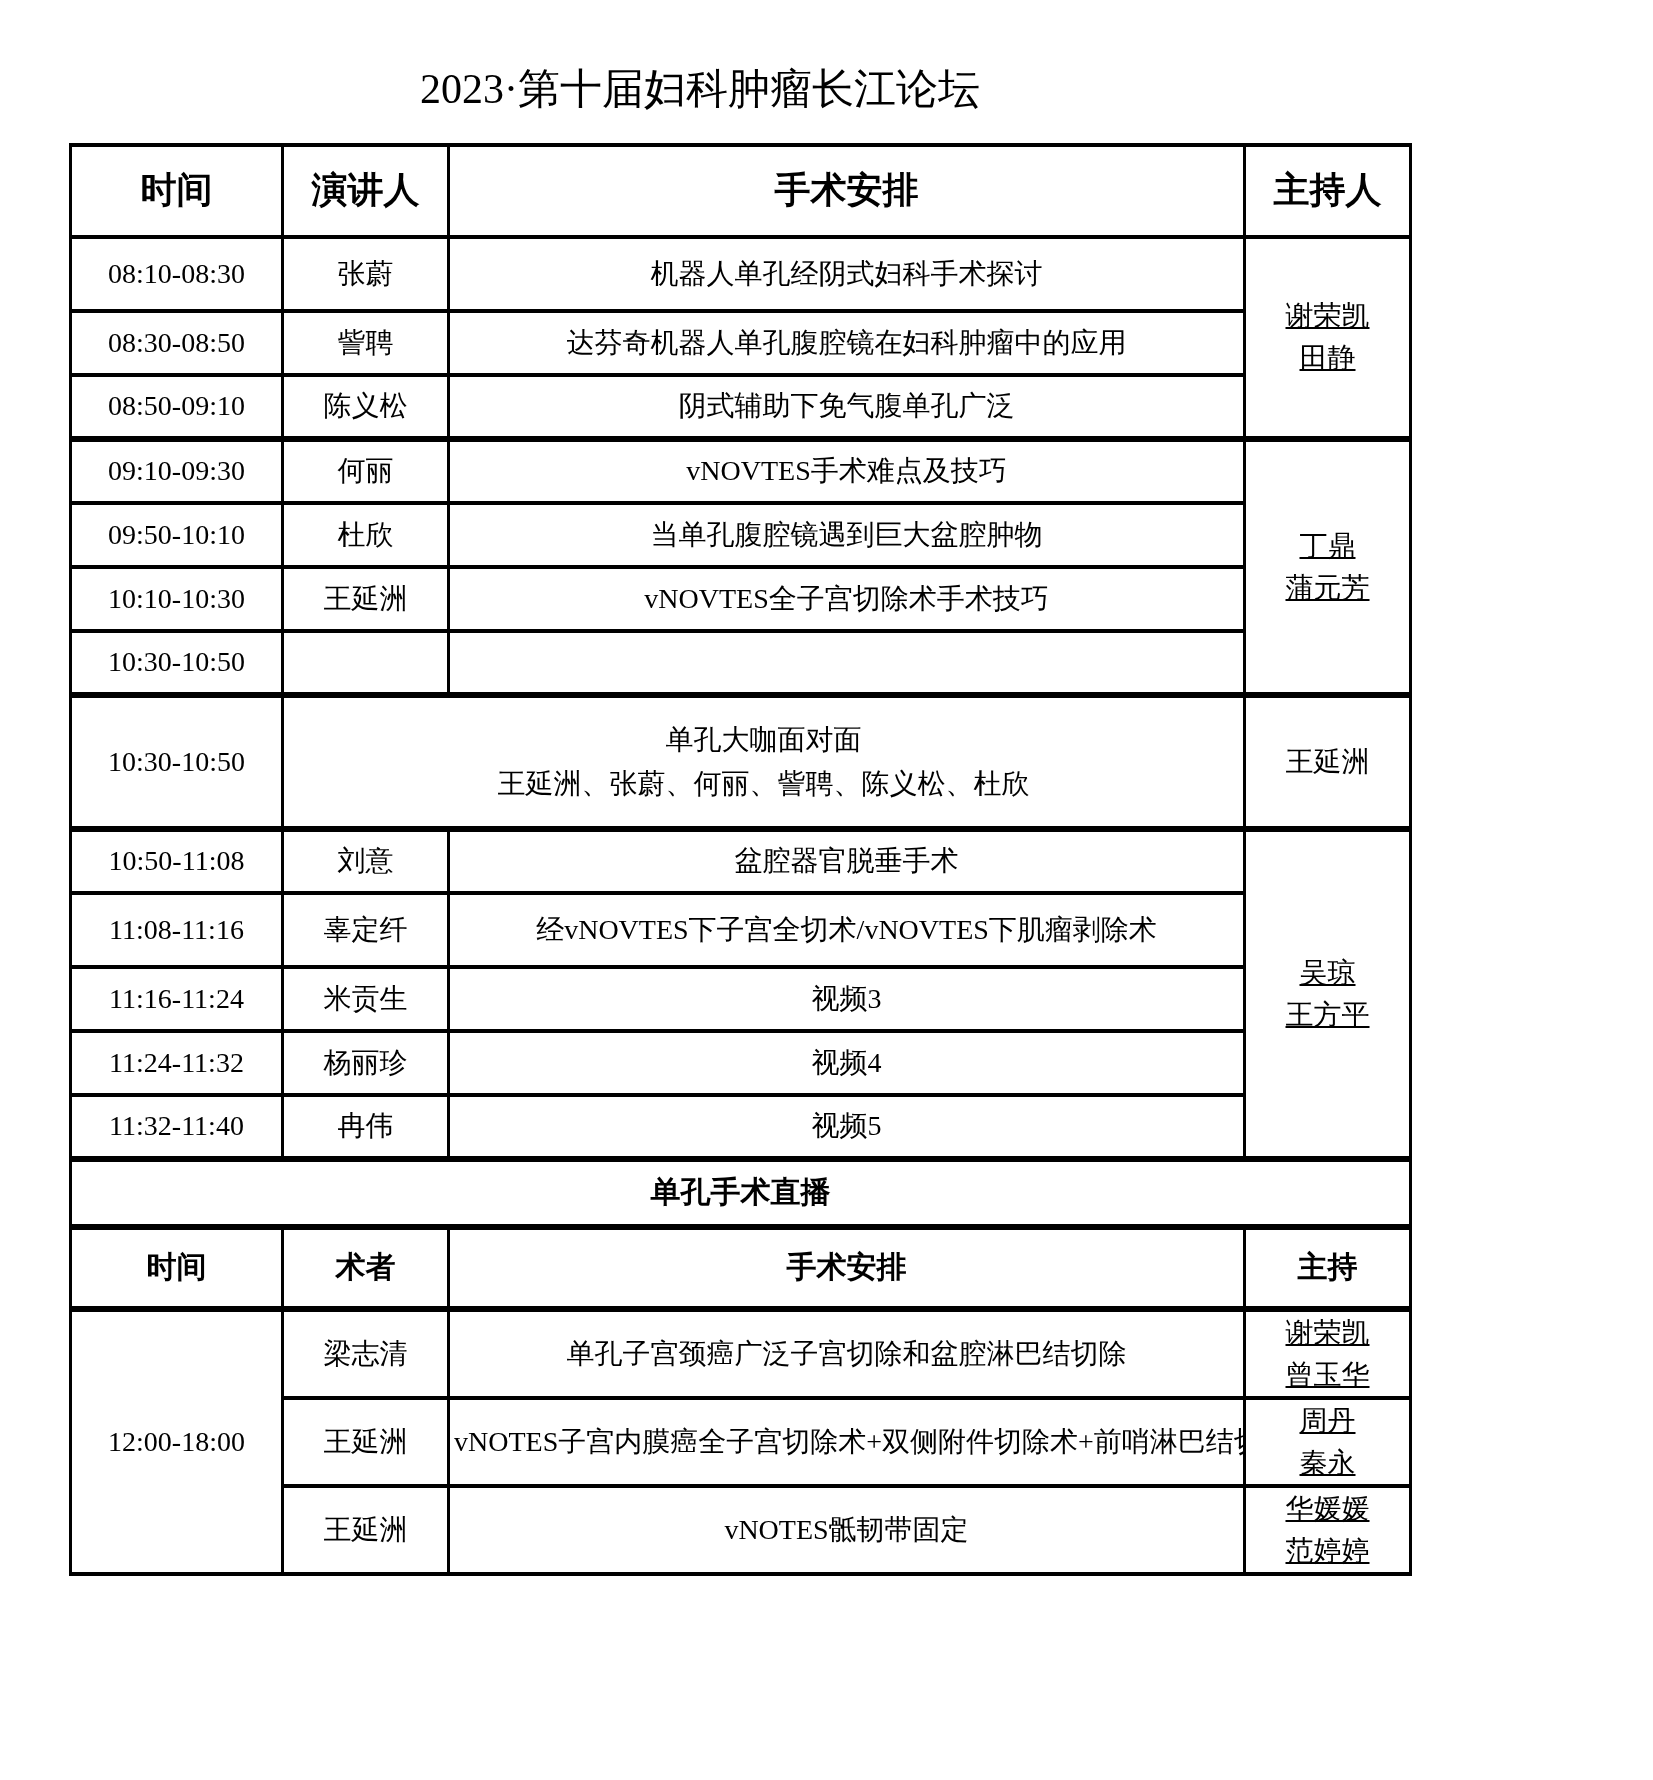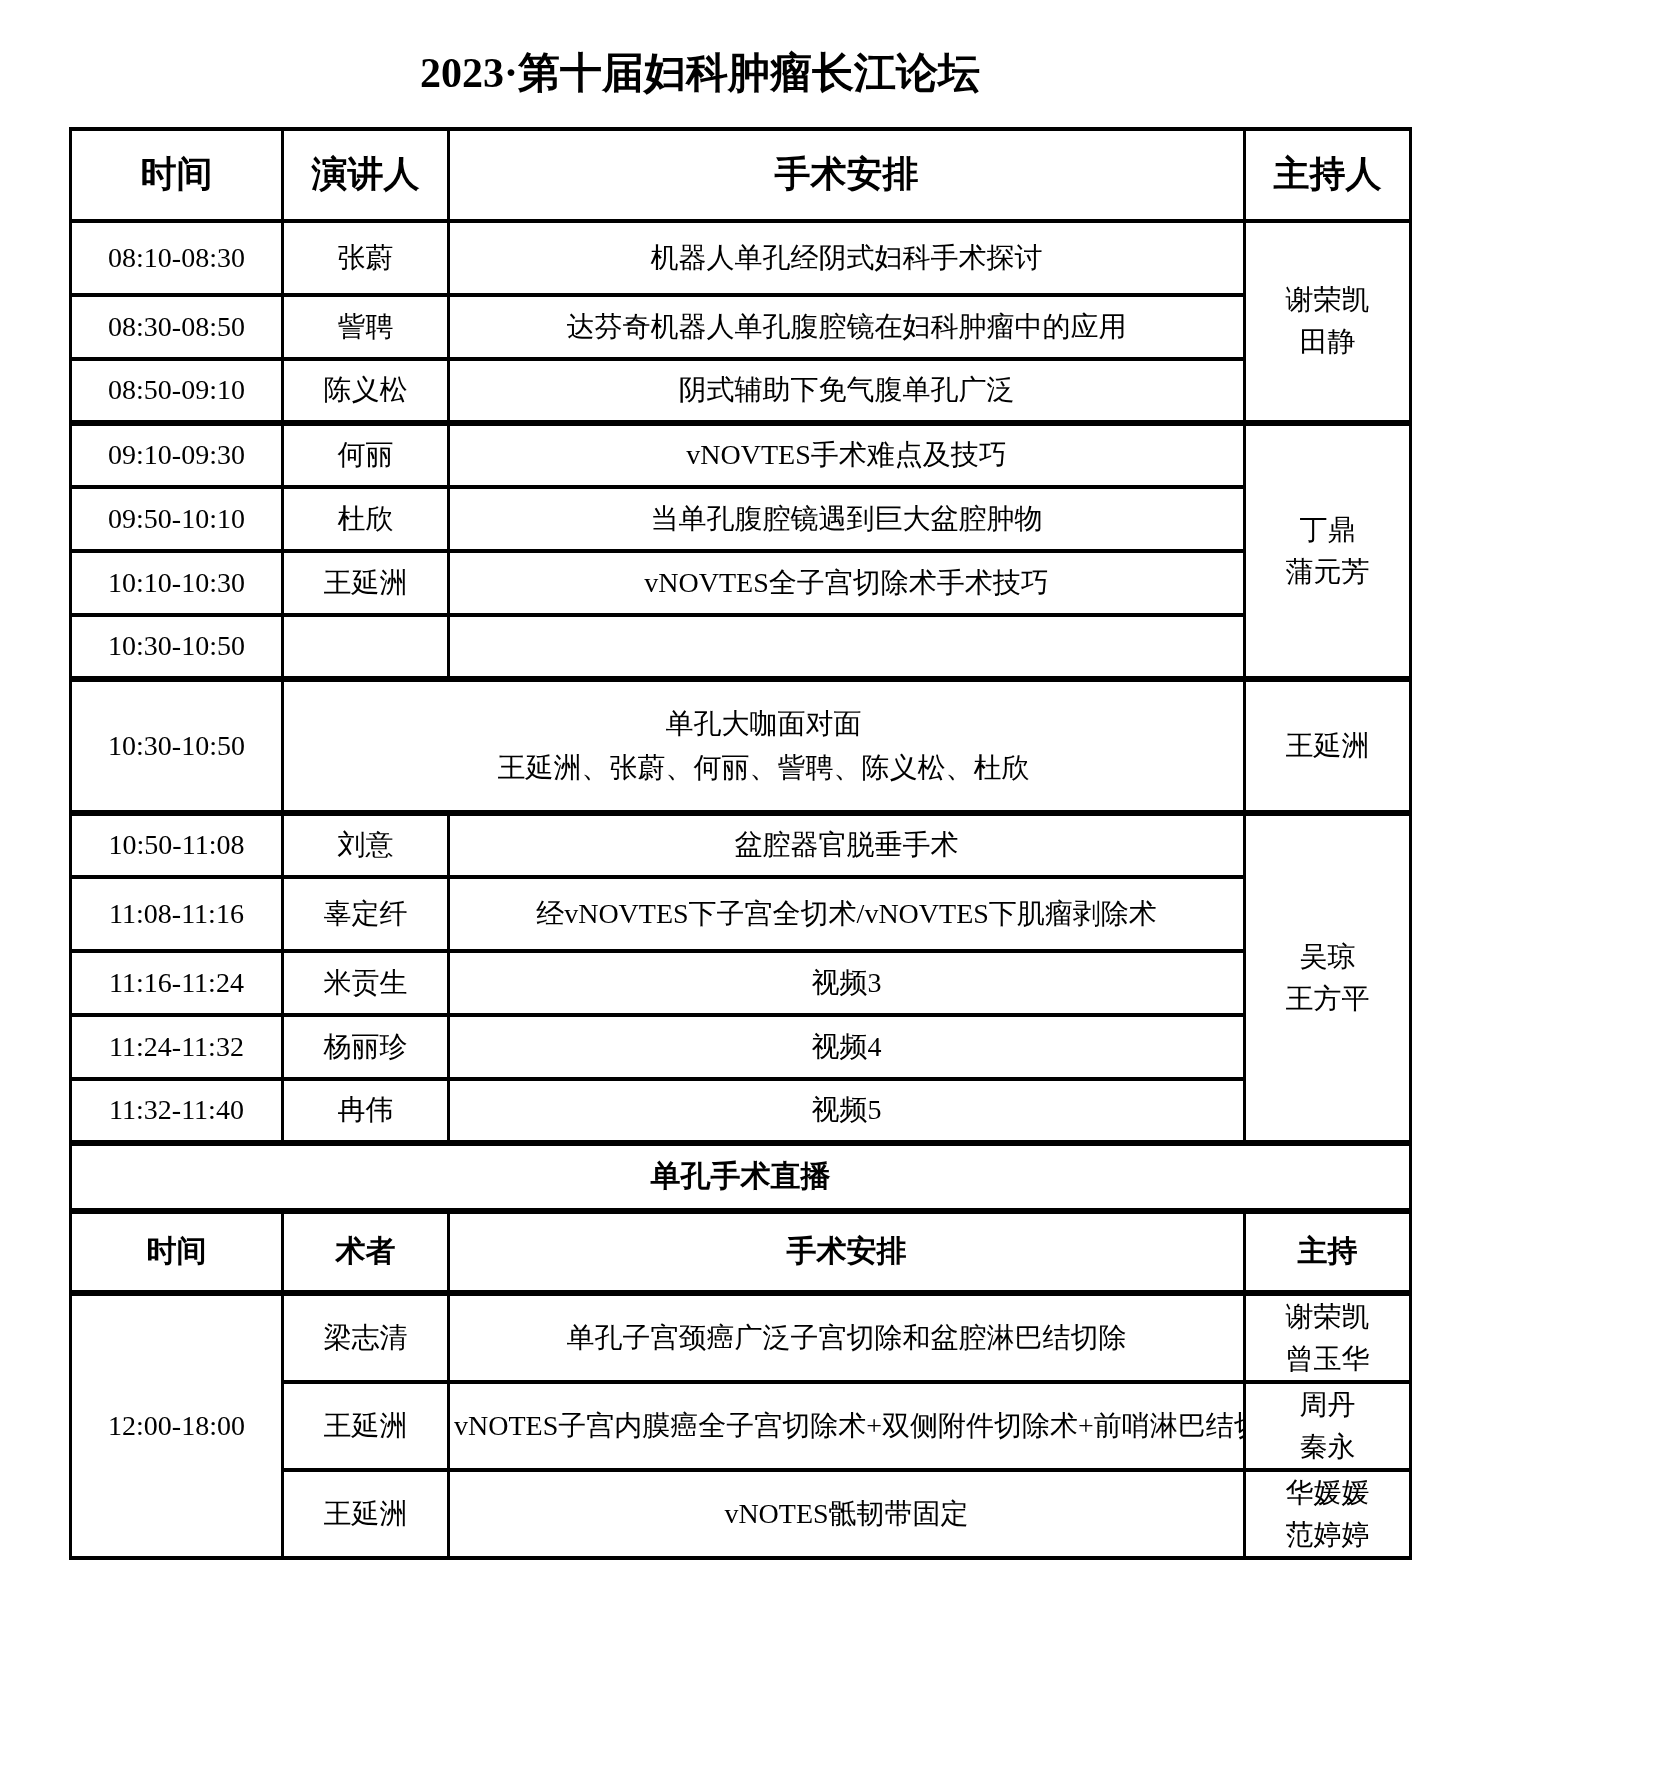--- a/index.html
+++ b/index.html
@@ -13,23 +13,23 @@
   }
   .page {
     position: relative;
     width: 1653px;
     height: 1780px;
     overflow: hidden;
   }
   .title-block {
     margin-left: 127px;
     width: 1146px;
-    padding-top: 46px;
+    padding-top: 62px;
     text-align: center;
-    font-weight: bold;
+    font-weight: normal;
     font-size: 42px;
     line-height: 1.3;
   }
   table.schedule {
     margin-left: 69px;
     margin-top: 26px;
     border-collapse: collapse;
     table-layout: fixed;
     width: 1340px;
     border: 2px solid #ef4444;
@@ -49,21 +49,21 @@
     padding: 0 4px;
     overflow: hidden;
   }
   tr.header1 th { font-size: 36px; font-weight: bold; height: 88px; }
   tr.header2 th { font-size: 30px; font-weight: bold; height: 76px; }
   tr.banner-row td { font-size: 30px; font-weight: bold; height: 62px; }
   tr.r-std   { height: 64px; }
   tr.r-tall  { height: 74px; }
   tr.r-panel { height: 134px; }
   tr.r-live  { height: 79px; }
-  .two-line { line-height: 1.5; }
+  .two-line { line-height: 1.5; text-decoration: underline; }
   .panel-lines { line-height: 1.55; }
   .bt-thick td, .bt-thick th { border-top-width: 6px; }
   .bb-thick td, .bb-thick th { border-bottom-width: 6px; }
   .nowrap-clip { white-space: nowrap; overflow: hidden; }
 </style>
 </head>
 <body>
 
 <div class="page">
 

